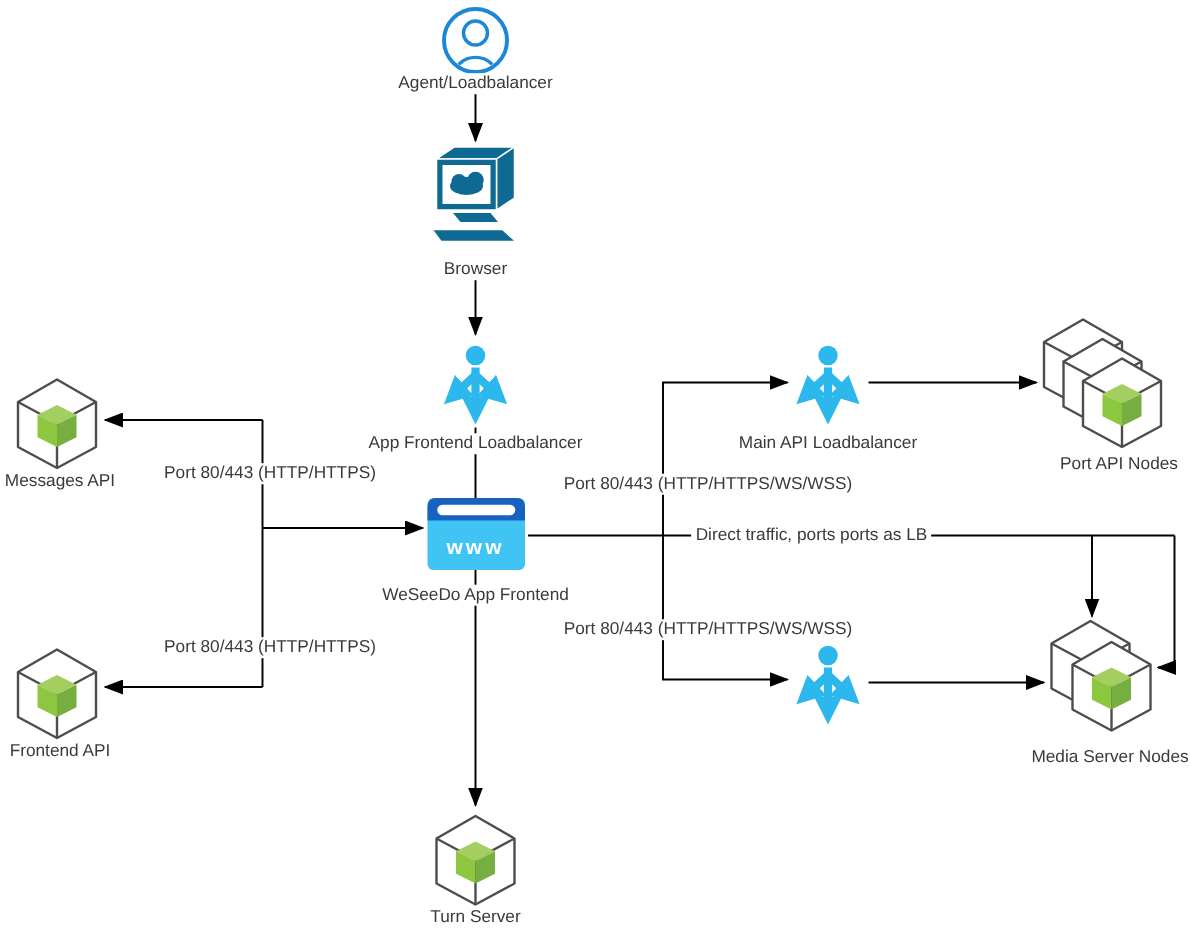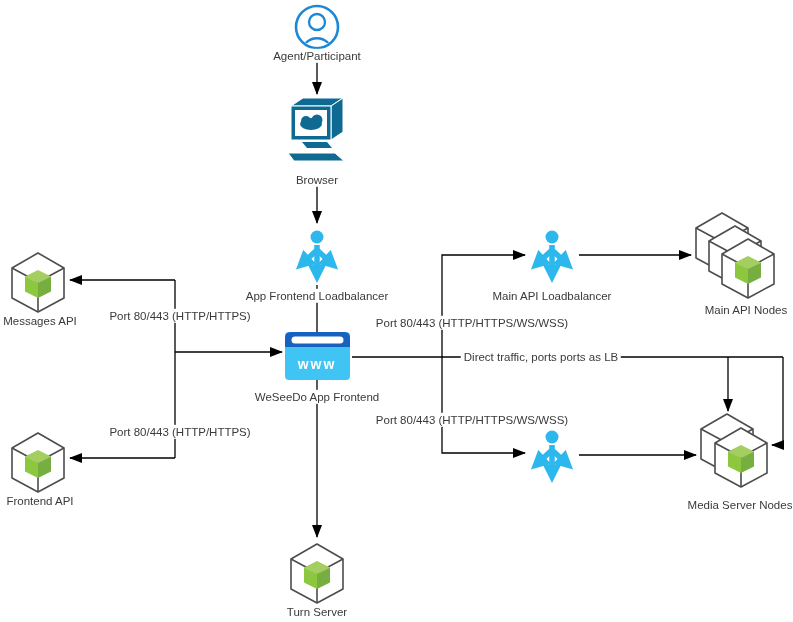--- a/index.html
+++ b/index.html
@@ -125,29 +125,29 @@
     </g>
 
     <g>
       <rect x="285" y="332" width="65" height="48" rx="4" class="www-body"></rect>
       <path d="M285,347 L285,338 Q285,332 291,332 L344,332 Q350,332 350,338 L350,347 Z" class="www-bar"></path>
       <rect x="291.5" y="336.5" width="52" height="7" rx="3.5" fill="#fff"></rect>
       <text x="317" y="369" class="www-text">www</text>
     </g>
   </svg>
 
-  <div class="lbl" style="left:317px;top:56px">Agent/Participant</div>
+  <div class="lbl" style="left:317px;top:56px">Agent/Loadbalancer</div>
   <div class="lbl" style="left:317px;top:180px">Browser</div>
   <div class="lbl" style="left:317px;top:296px">App Frontend Loadbalancer</div>
   <div class="lbl" style="left:317px;top:397px">WeSeeDo App Frontend</div>
   <div class="lbl" style="left:40px;top:321px">Messages API</div>
   <div class="lbl" style="left:40px;top:501px">Frontend API</div>
   <div class="lbl" style="left:317px;top:612px">Turn Server</div>
   <div class="lbl" style="left:552px;top:296px">Main API Loadbalancer</div>
-  <div class="lbl" style="left:746px;top:310px">Main API Nodes</div>
+  <div class="lbl" style="left:746px;top:310px">Port API Nodes</div>
   <div class="lbl" style="left:740px;top:505px">Media Server Nodes</div>
 
   <div class="lbl" style="left:180px;top:316px">Port 80/443 (HTTP/HTTPS)</div>
   <div class="lbl" style="left:180px;top:432px">Port 80/443 (HTTP/HTTPS)</div>
   <div class="lbl" style="left:472px;top:323px">Port 80/443 (HTTP/HTTPS/WS/WSS)</div>
   <div class="lbl" style="left:472px;top:420px">Port 80/443 (HTTP/HTTPS/WS/WSS)</div>
   <div class="lbl" style="left:541px;top:357px">Direct traffic, ports ports as LB</div>
 
 </div>
 

